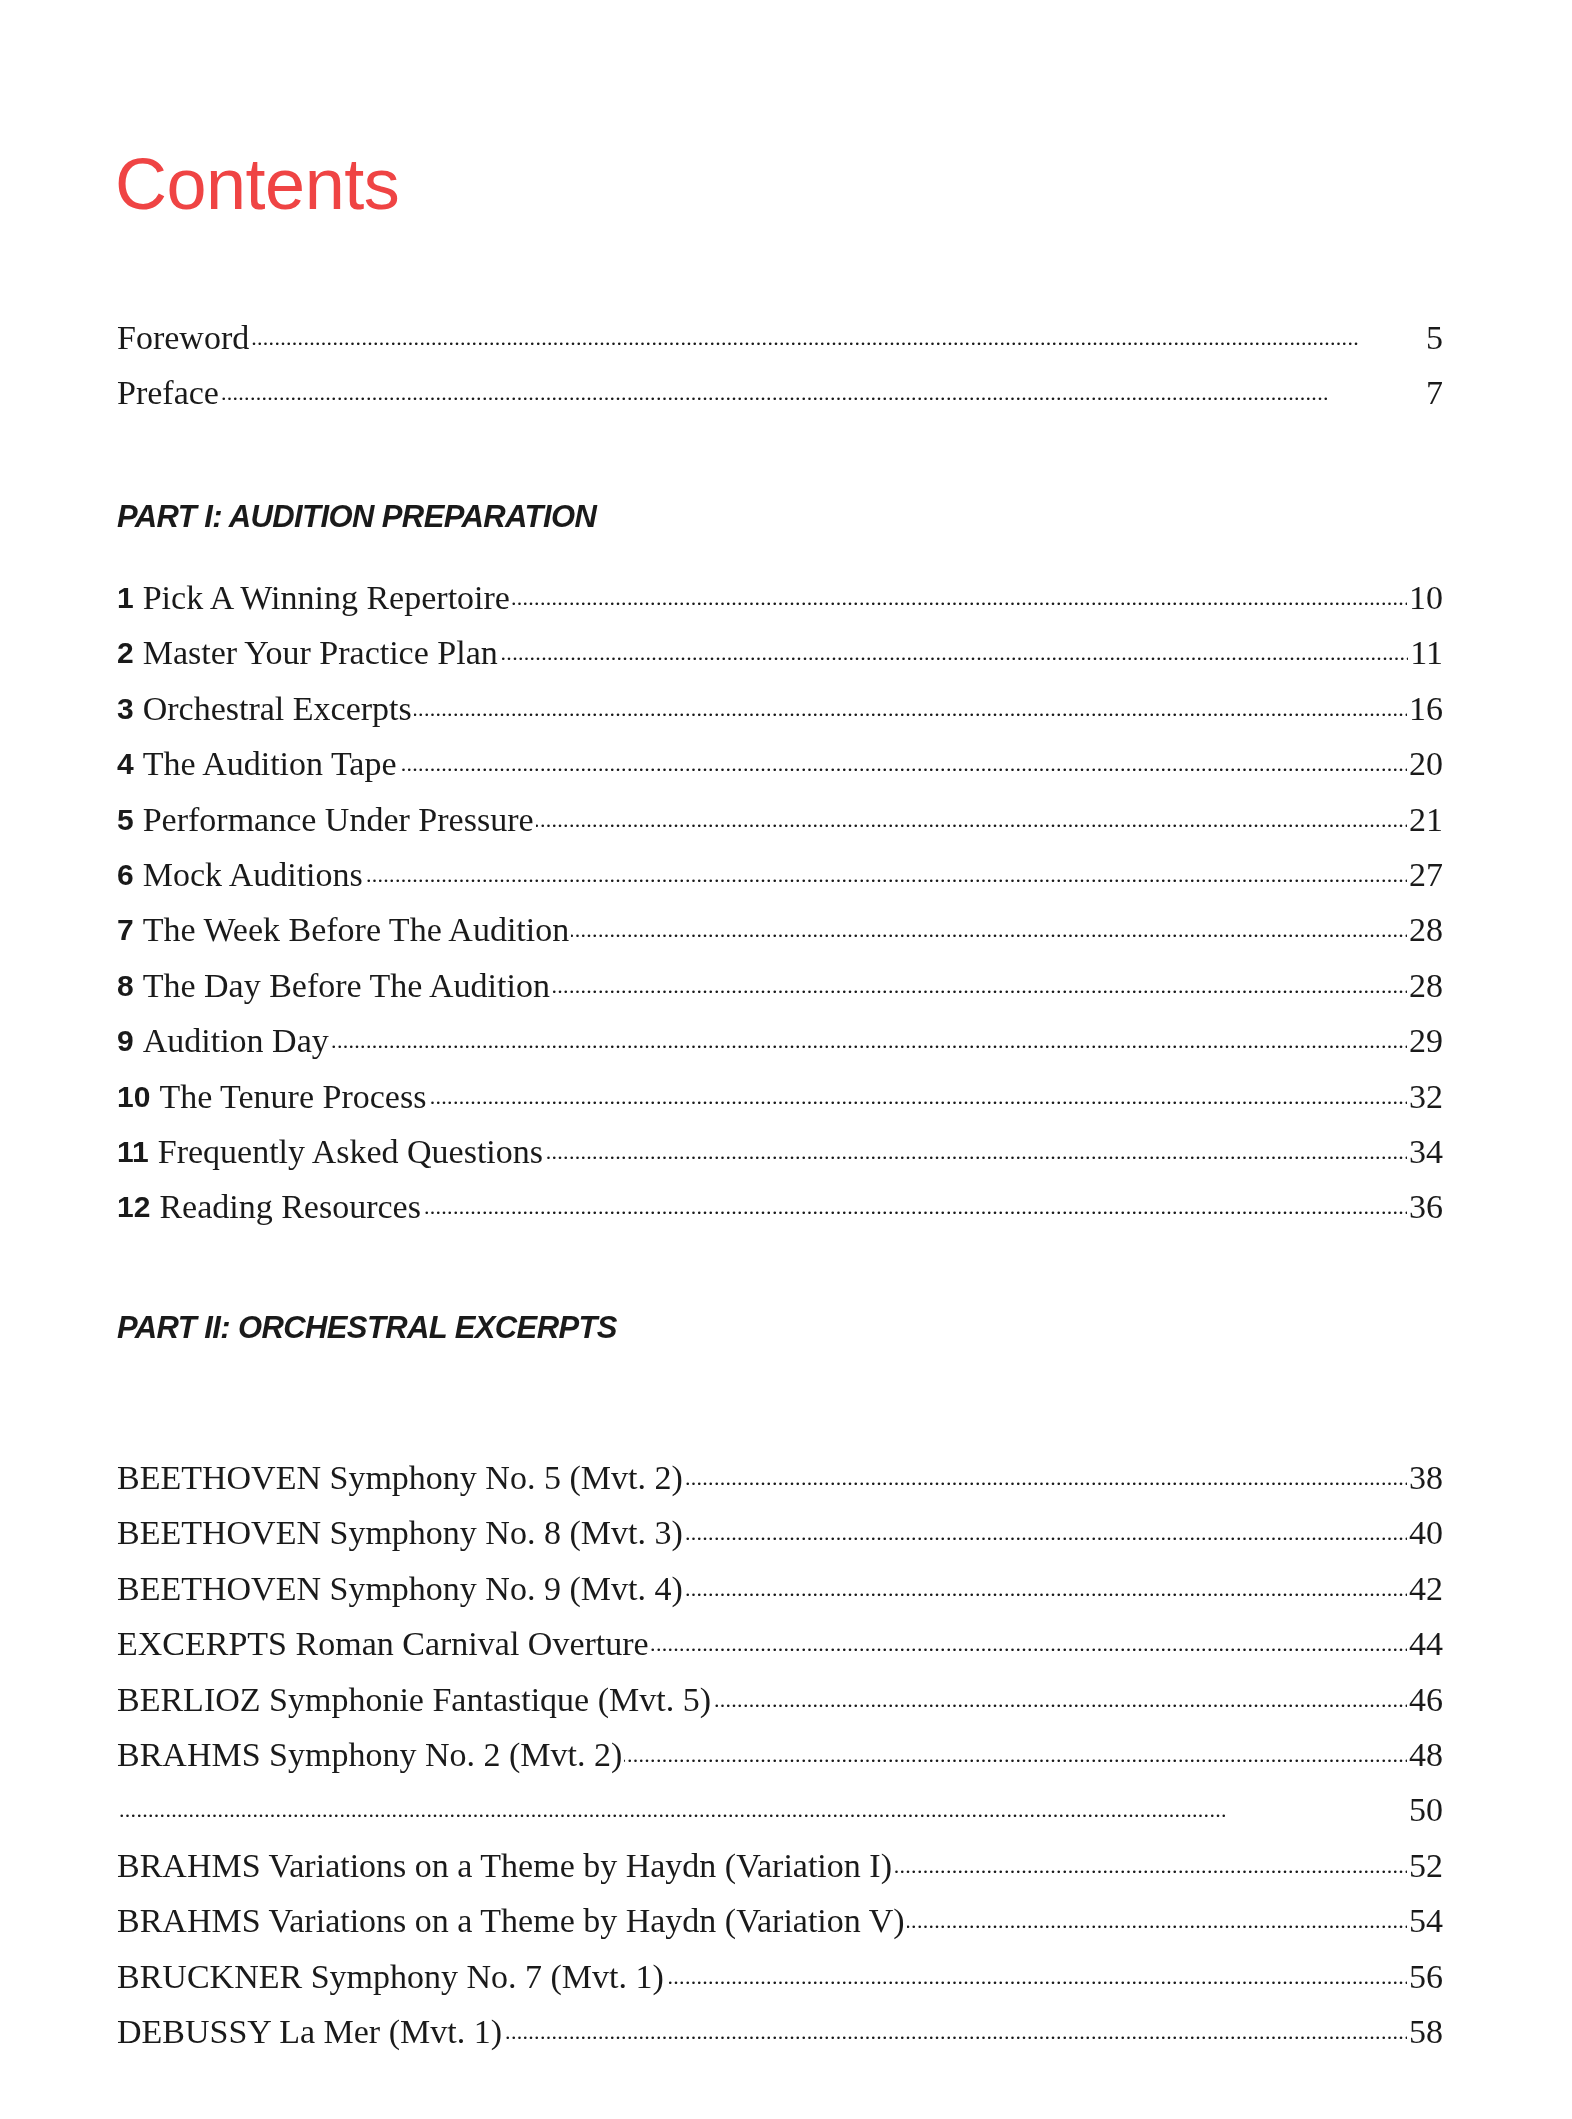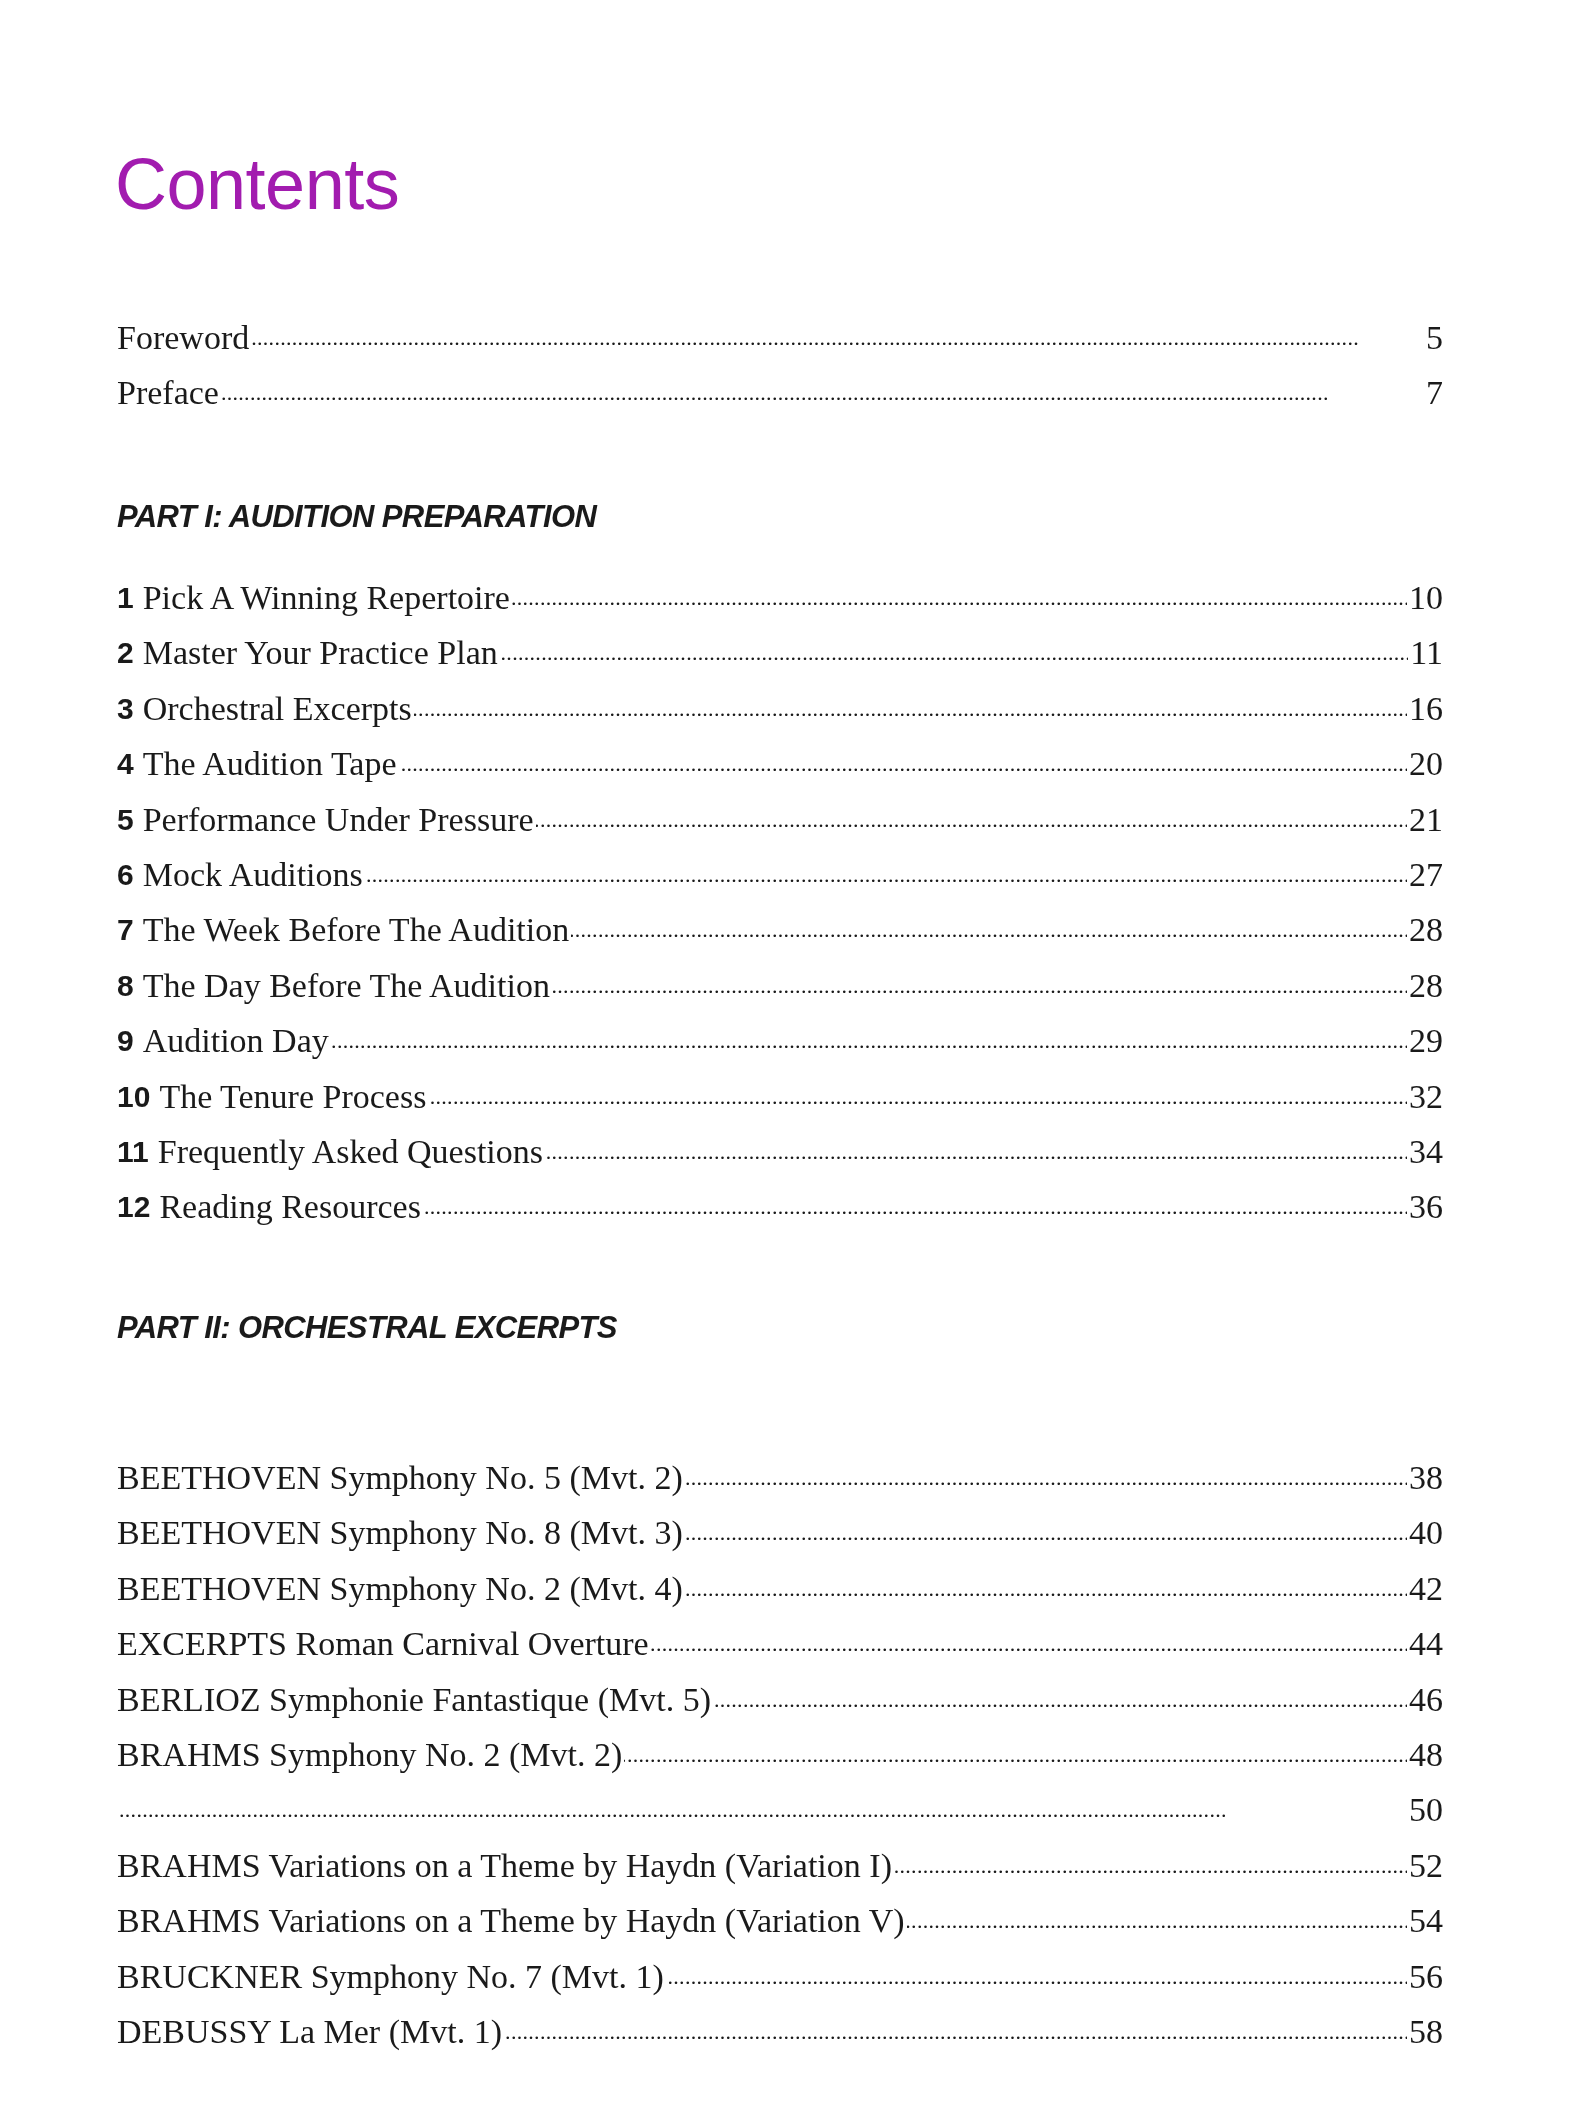--- a/index.html
+++ b/index.html
@@ -1,20 +1,20 @@
 <!DOCTYPE html>
 <html><head>
 <meta charset="utf-8">
 <style>
   html, body { margin:0; padding:0; background:#ffffff; }
   body { width:1572px; height:2119px; position:relative; overflow:hidden; color:#1a1a1a; }
   .title {
     position:absolute; left:115px; top:100px;
     font-family:"Liberation Sans", sans-serif; font-weight:400;
-    font-size:72px; letter-spacing:-0.5px; line-height:1; color:#a21caf;
+    font-size:72px; letter-spacing:-0.5px; line-height:1; color:#ef4444;
   }
   .toc { position:absolute; left:117px; width:1326px; }
   .row {
     display:flex; align-items:flex-start; height:55.4px;
     font-family:"Liberation Serif", serif; font-size:34px; line-height:55.4px;
     white-space:nowrap; color:#1a1a1a;
   }
   .num { font-family:"Liberation Sans", sans-serif; font-weight:700; font-size:30px; margin-right:9px; }
   .label { flex:0 0 auto; }
   .leader {
@@ -136,21 +136,21 @@
       <span class="label">BEETHOVEN Symphony No. 5 (Mvt. 2)</span>
       <span class="leader"></span>
       <span class="page">38</span>
     </div>
     <div class="row">
       <span class="label">BEETHOVEN Symphony No. 8 (Mvt. 3)</span>
       <span class="leader"></span>
       <span class="page">40</span>
     </div>
     <div class="row">
-      <span class="label">BEETHOVEN Symphony No. 2 (Mvt. 4)</span>
+      <span class="label">BEETHOVEN Symphony No. 9 (Mvt. 4)</span>
       <span class="leader"></span>
       <span class="page">42</span>
     </div>
     <div class="row">
       <span class="label">EXCERPTS Roman Carnival Overture</span>
       <span class="leader"></span>
       <span class="page">44</span>
     </div>
     <div class="row">
       <span class="label">BERLIOZ Symphonie Fantastique (Mvt. 5)</span>

